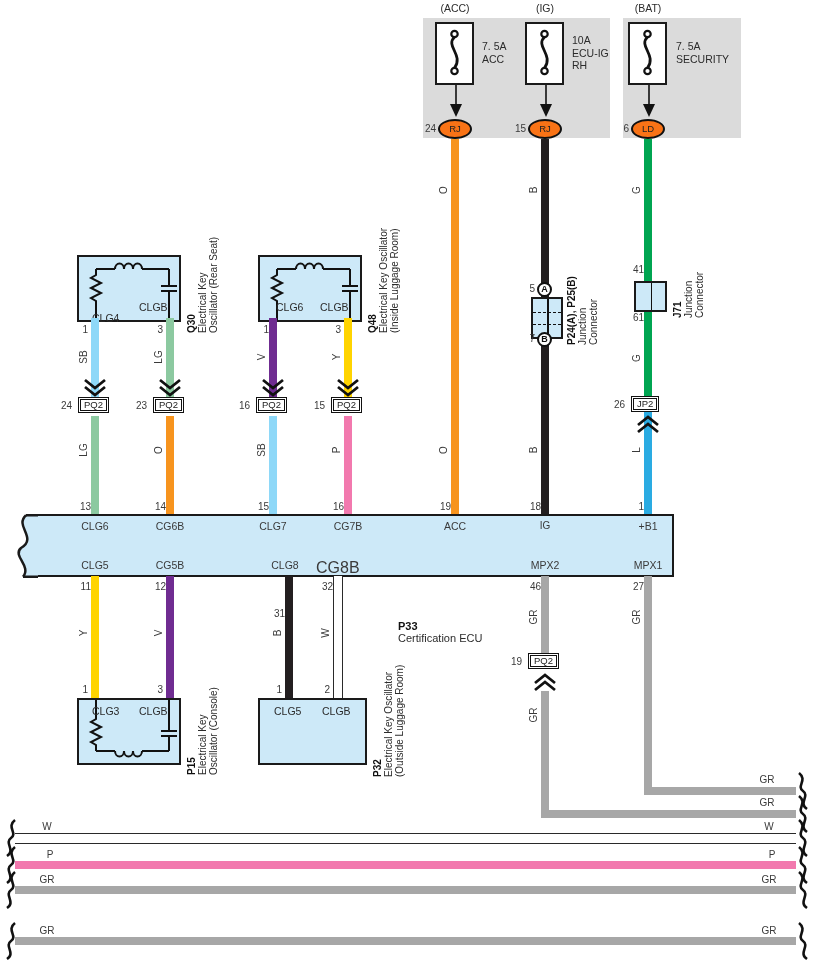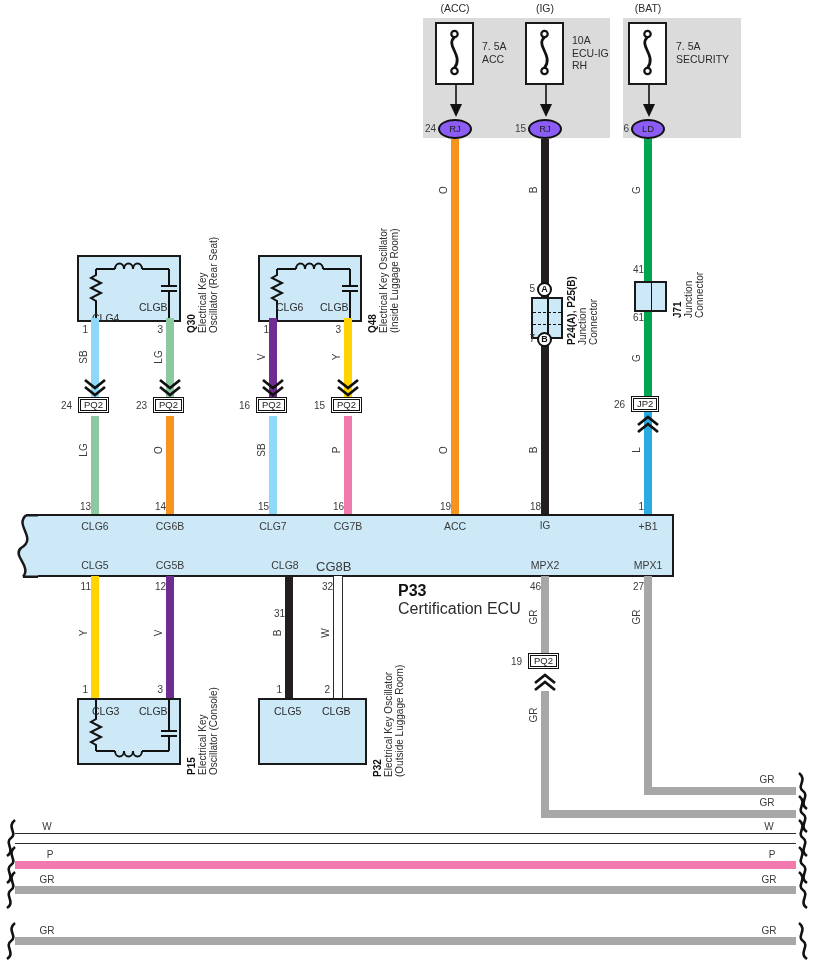--- a/index.html
+++ b/index.html
@@ -9,32 +9,32 @@
   .panel{position:absolute;background:#dbdbdb;}
   .wire{position:absolute;}
   .lblv{position:absolute;width:30px;text-align:center;font-size:10px;line-height:10px;color:#3a3a3a;
         transform:rotate(-90deg);}
   .lblh{position:absolute;width:34px;text-align:center;font-size:10px;color:#3a3a3a;}
   .pin{position:absolute;width:24px;text-align:right;font-size:10px;color:#3a3a3a;}
   .term{position:absolute;font-size:10.5px;color:#2b2b2b;}
   .cbox{position:absolute;border:2.5px solid #1a1a1a;}
   .connbox{position:absolute;background:#fff;border:1.6px solid #111;padding:1px;}
   .connbox .in{border:1.1px solid #111;font-size:9.5px;line-height:10px;padding:0 3px;text-align:center;color:#222;}
-  .oval{position:absolute;width:30px;height:16px;border:2.6px solid #111;border-radius:50%;background:#8b5cf6;
+  .oval{position:absolute;width:30px;height:16px;border:2.6px solid #111;border-radius:50%;background:#f97316;
         font-size:9.5px;text-align:center;line-height:16px;color:#222;}
   .circ{position:absolute;width:11px;height:11px;border:2.4px solid #111;border-radius:50%;background:#fff;
         font-size:9px;font-weight:bold;text-align:center;line-height:11px;color:#111;}
   .rot{position:absolute;transform:rotate(-90deg);transform-origin:0 0;white-space:nowrap;
        font-size:10px;line-height:11px;color:#2b2b2b;}
   .rot .rid{font-weight:bold;color:#111;}
   .fusetext{position:absolute;font-size:10.5px;line-height:12.5px;color:#2b2b2b;}
   .syslbl{position:absolute;width:64px;text-align:center;font-size:10.5px;color:#2b2b2b;}
   .vline{position:absolute;left:50%;top:0;bottom:0;width:1.5px;background:#111;}
   .hdash{position:absolute;left:0;right:0;height:0;border-top:1.4px dashed #111;}
-  .p33lbl{position:absolute;font-size:16px;color:#2b2b2b;}
+  .p33lbl{position:absolute;font-size:11px;color:#2b2b2b;margin-top:38px;}
   .p33lbl .rid{font-weight:bold;color:#111;}
   svg{position:absolute;overflow:visible;}
 </style>
 </head>
 <body>
 
 <div id="canvas">
 
   <div class="panel" style="left:423px;top:18px;width:187px;height:120px"></div>
   <div class="panel" style="left:623px;top:18px;width:118px;height:120px"></div>
@@ -250,21 +250,21 @@
   <div class="lblh" style="left:153px;top:520px;font-size:10.5px">CG6B</div>
   <div class="lblh" style="left:256px;top:520px;font-size:10.5px">CLG7</div>
   <div class="lblh" style="left:331px;top:520px;font-size:10.5px">CG7B</div>
   <div class="lblh" style="left:438px;top:520px;font-size:10.5px">ACC</div>
   <div class="lblh" style="left:528px;top:520px;font-size:10px">IG</div>
   <div class="lblh" style="left:631px;top:520px;font-size:10.5px">+B1</div>
 
   <div class="lblh" style="left:78px;top:559px;font-size:10.5px">CLG5</div>
   <div class="lblh" style="left:153px;top:559px;font-size:10.5px">CG5B</div>
   <div class="lblh" style="left:268px;top:559px;font-size:10.5px">CLG8</div>
-  <div class="lblh" style="left:316px;top:559px;font-size:13px">CG8B</div>
+  <div class="lblh" style="left:316px;top:559px;font-size:16px">CG8B</div>
   <div class="lblh" style="left:528px;top:559px;font-size:10.5px">MPX2</div>
   <div class="lblh" style="left:631px;top:559px;font-size:10.5px">MPX1</div>
 
   <div class="p33lbl" style="left:398px;top:582px">
     <div class="rid">P33</div>
     <div>Certification ECU</div>
   </div>
 
   <div class="pin" style="left:67px;top:581px">11</div>
   <div class="pin" style="left:142px;top:581px">12</div>

